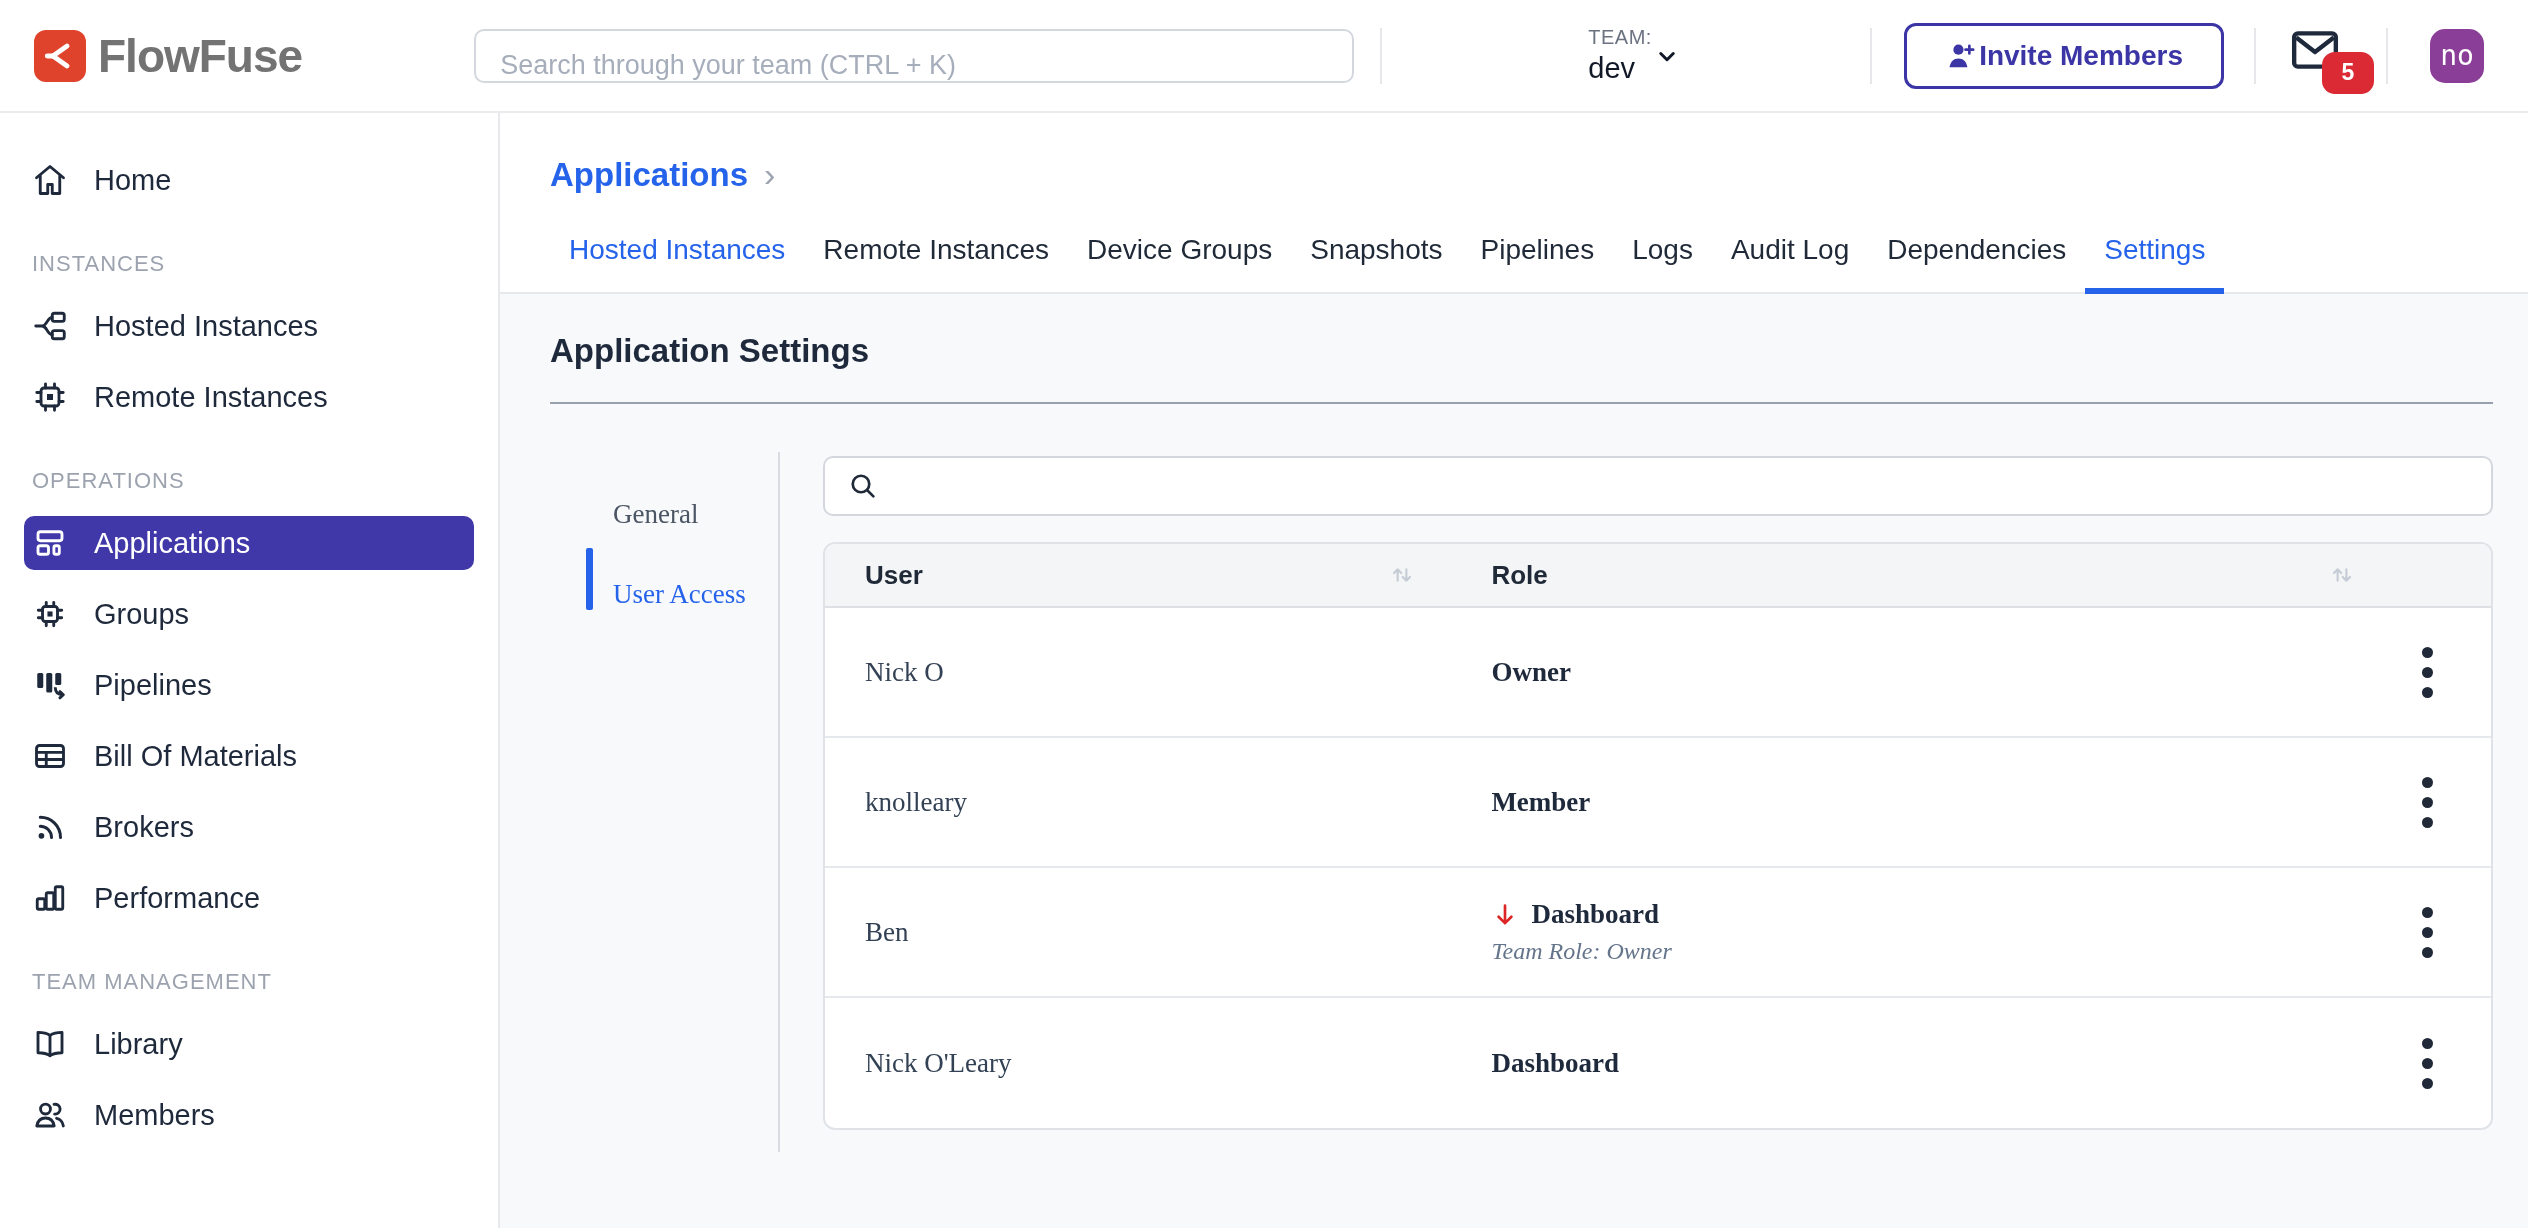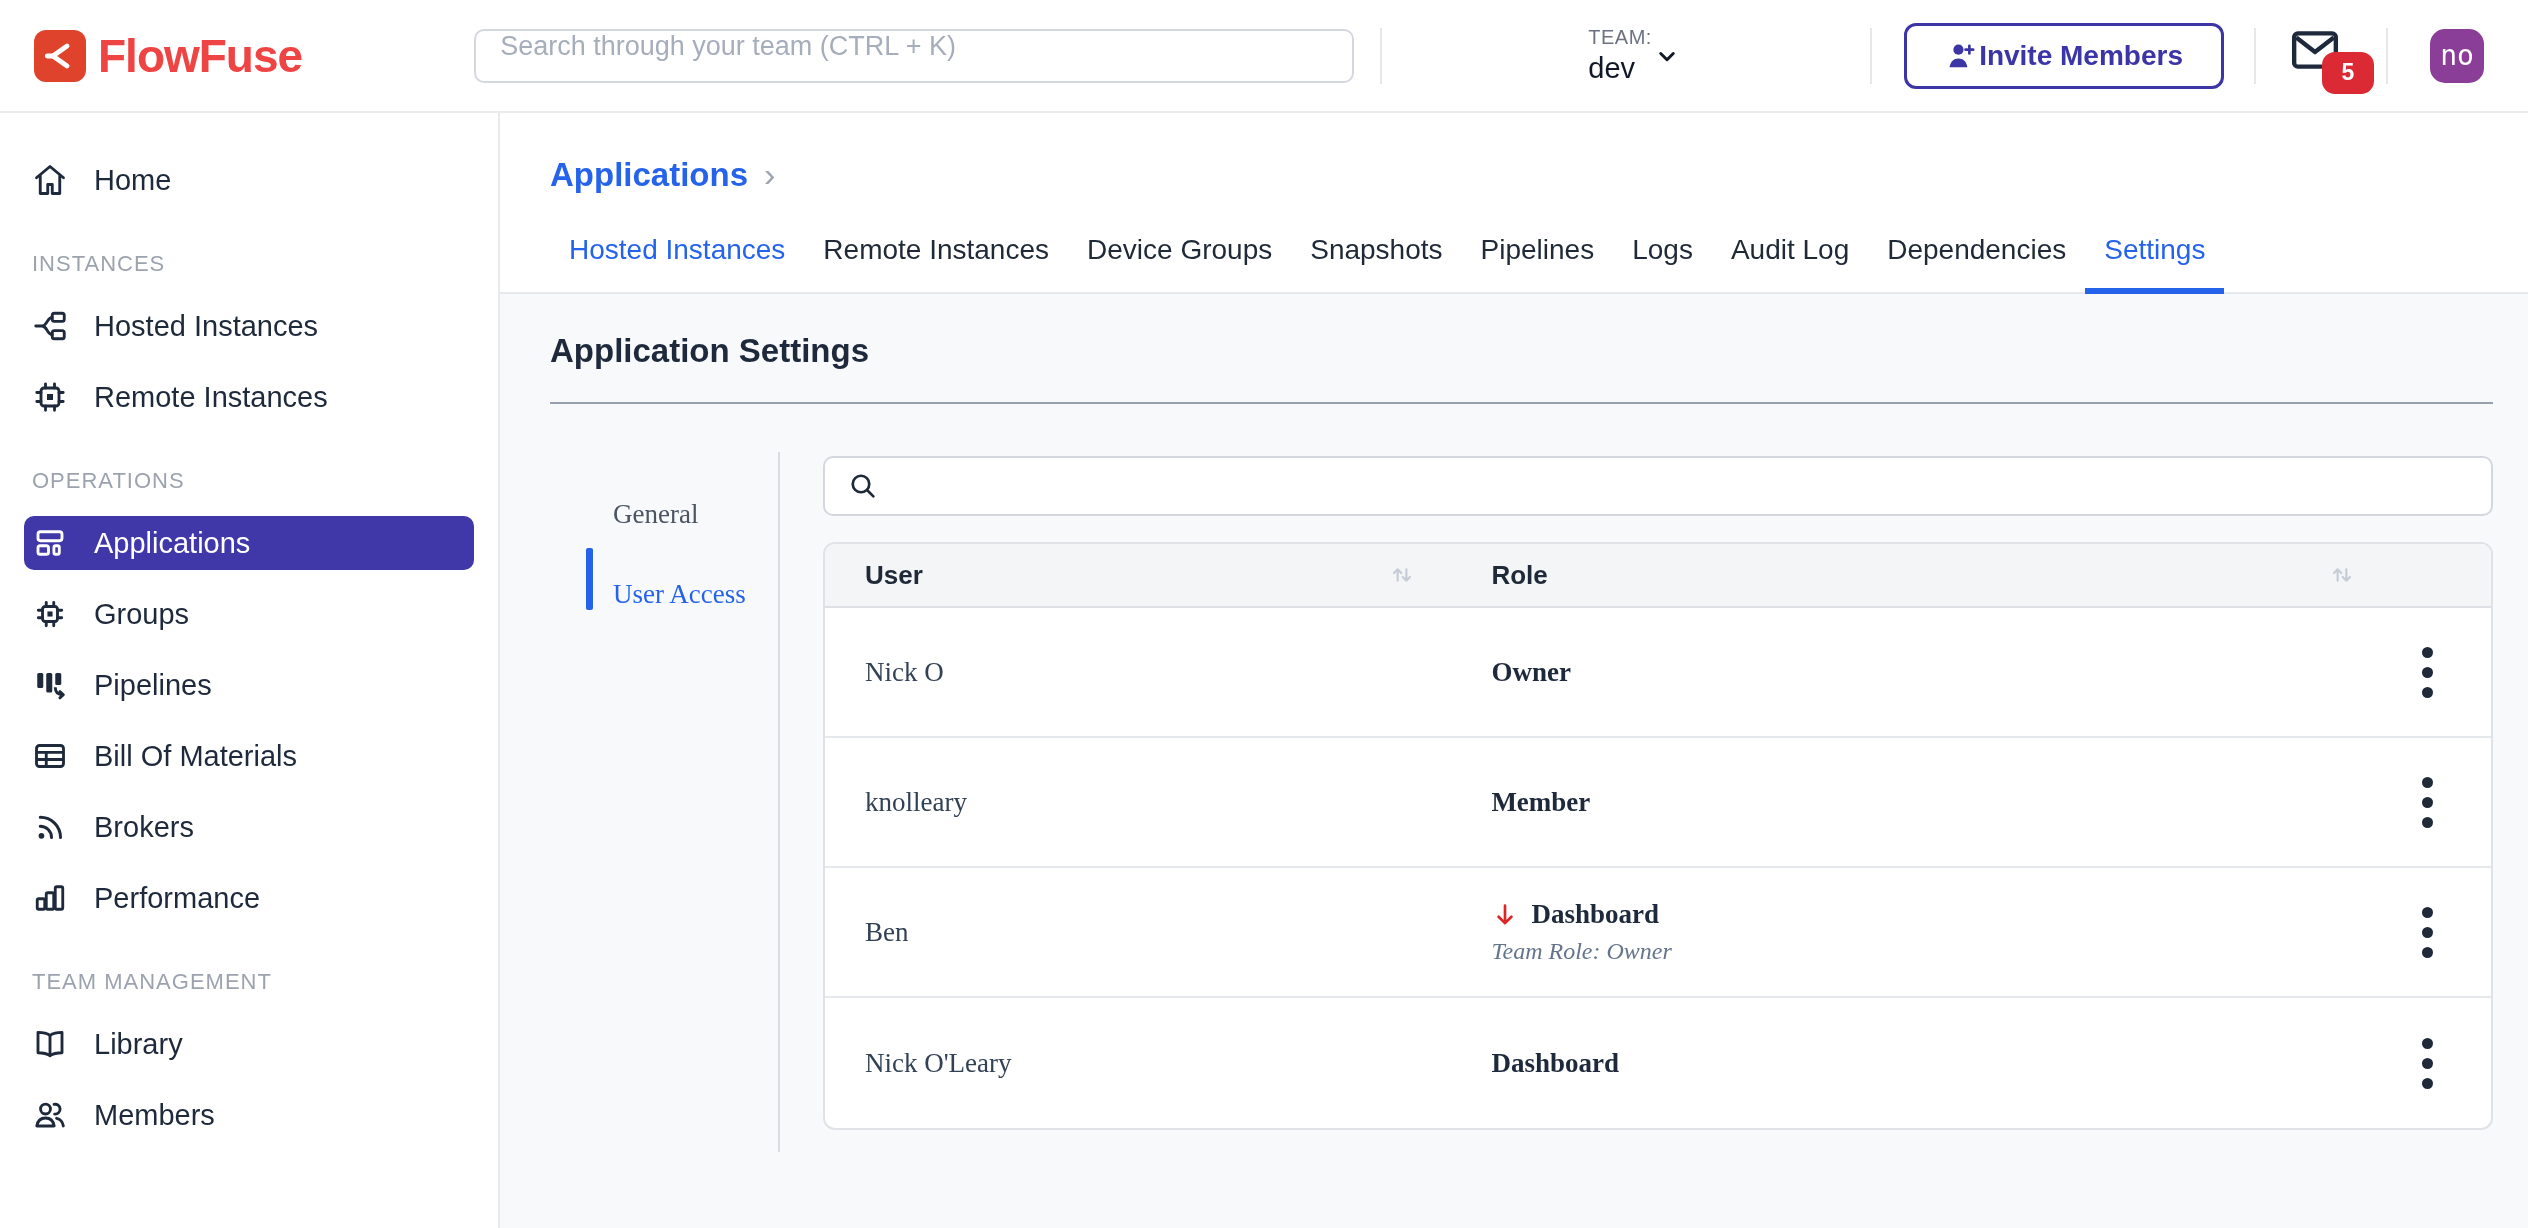--- a/index.html
+++ b/index.html
@@ -11,24 +11,24 @@
   svg { display:block; }
 
   
   .app-header {
     height:113px; background:#fff; border-bottom:2px solid #E9EBEE;
     display:flex; align-items:center; padding:0 38px 0 34px;
   }
   .logo { display:flex; align-items:center; gap:12px; }
   .logo-mark { width:52px; height:52px; border-radius:12px; background:#E0432C;
     display:flex; align-items:center; justify-content:center; }
-  .logo-text { font-size:46px; font-weight:bold; color:#ef4444; letter-spacing:-1px; }
+  .logo-text { font-size:46px; font-weight:bold; color:#737373; letter-spacing:-1px; }
 
   .hdr-search { margin-left:172px; width:880px; height:54px; border:2px solid #D4D8DE;
-    border-radius:10px; background:#fff; display:flex; align-items:flex-start; padding:0 24px; }
+    border-radius:10px; background:#fff; display:flex; align-items:flex-end; padding:0 24px; }
   .hdr-search input { border:none; outline:none; width:100%; font-size:27px;
     font-family:inherit; color:#374151; background:transparent; }
   .hdr-search input::placeholder { color:#A6ADBB; }
 
   .vsep { width:2px; height:56px; background:#E5E7EB; }
   .sep1 { margin-left:26px; }
 
   .team-select { margin-left:18px; width:470px; display:flex; align-items:center;
     justify-content:center; cursor:pointer; padding:0 10px; }
   .team-label { font-size:20px; color:#6B7280; letter-spacing:.5px; }

